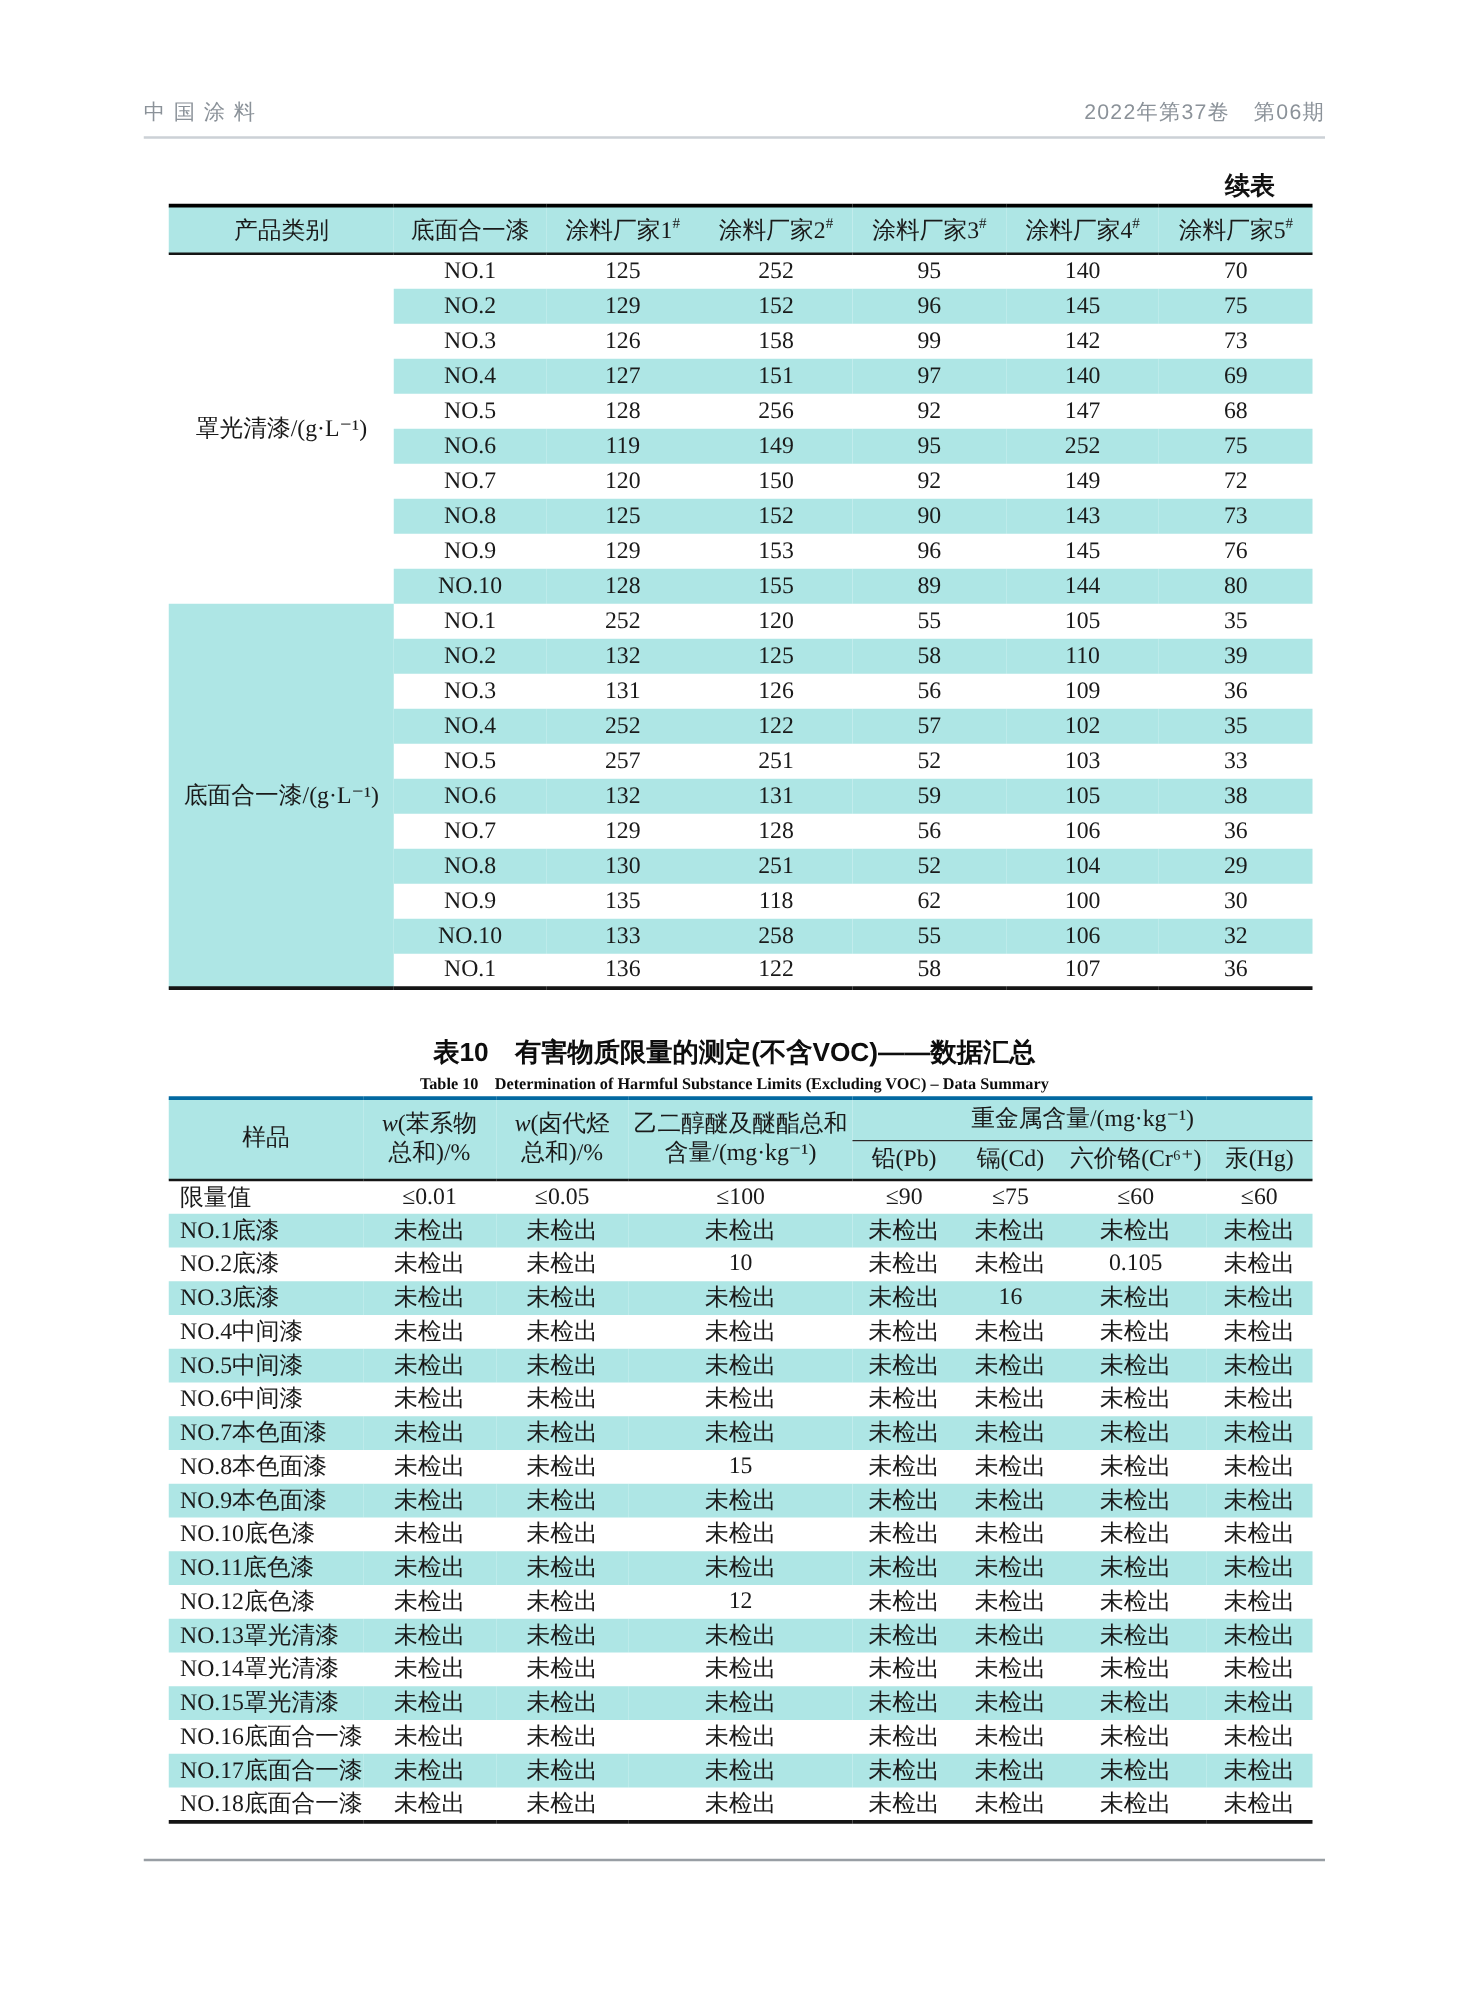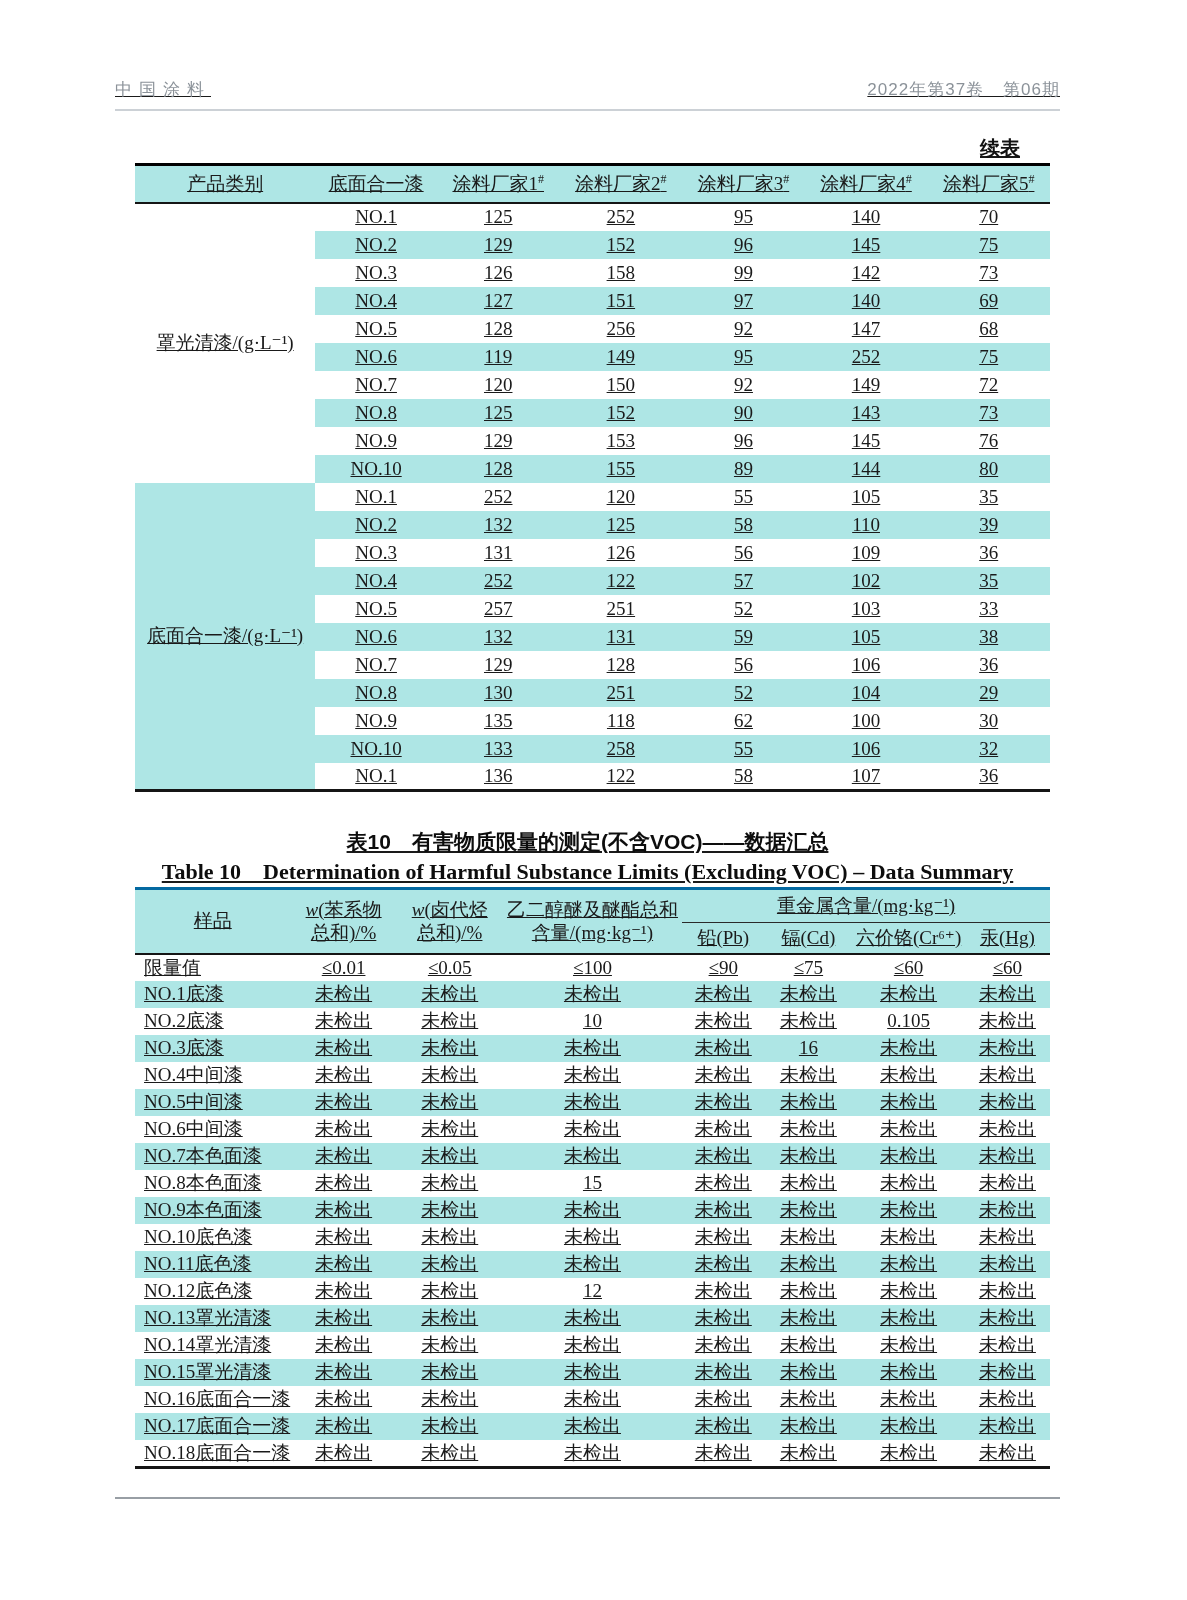--- a/index.html
+++ b/index.html
@@ -5,21 +5,21 @@
   :root{
     --teal:#aee6e5;
     --ink:#1a1a1a;
     --hdr-gray:#8b9299;
     --footer-accent:#2e6094;
     --footer-text:#44618c;
   }
   *{box-sizing:border-box;margin:0;padding:0;}
   body{background:#ffffff;font-family:"Liberation Serif","DejaVu Serif",serif;color:var(--ink);}
   .page{width:1187px;height:1600px;background:#fff;position:relative;overflow:hidden;}
-  .content{padding:0 127px 0 115px;text-decoration:underline;}
+  .content{padding:0 127px 0 115px;}
 
   
   .page-header{display:flex;justify-content:space-between;align-items:flex-end;
     padding:78px 0 8px;border-bottom:2px solid #ccd1d6;
     font-family:"Liberation Sans","DejaVu Sans",sans-serif;font-size:17px;color:var(--hdr-gray);}
   .journal-name{letter-spacing:7px;}
   .issue-info{letter-spacing:1px;}
 
   
   .continued{margin:24px 40px 1px 0;text-align:right;font-weight:bold;font-size:20px;
@@ -35,21 +35,21 @@
   #table1{border-top:3px solid #000000;border-bottom:3px solid #151515;}
   #table1 thead th{background:var(--teal);height:38px;border-bottom:2px solid #151515;}
   #table1 tbody td{height:28px;}
   #table1 tr.alt td{background:var(--teal);}
   #table1 td.group{background:#fff;}
   #table1 td.group.g1{background:var(--teal);}
 
   
   .cap-cn{margin-top:36px;text-align:center;font-weight:bold;font-size:21px;
     font-family:"Liberation Sans","DejaVu Sans",sans-serif;color:#0d0d0d;}
-  .cap-en{margin-top:3px;text-align:center;font-weight:bold;font-size:22px;
+  .cap-en{margin-top:3px;text-align:center;font-weight:bold;font-size:13px;
     font-family:"Liberation Serif","DejaVu Serif",serif;color:#0d0d0d;}
 
   
   #table2{margin-top:2px;border-top:3px solid #0369a1;border-bottom:3px solid #151515;}
   #table2 thead th{background:var(--teal);line-height:1.25;}
   #table2 thead tr:first-child th{height:34px;}
   #table2 thead tr:last-child th{height:31px;}
   #table2 thead tr:last-child th,
   #table2 thead th.span2{border-bottom:2px solid #151515;}
   #table2 thead th.metals{border-bottom:1.5px solid #2a2a2a;}

